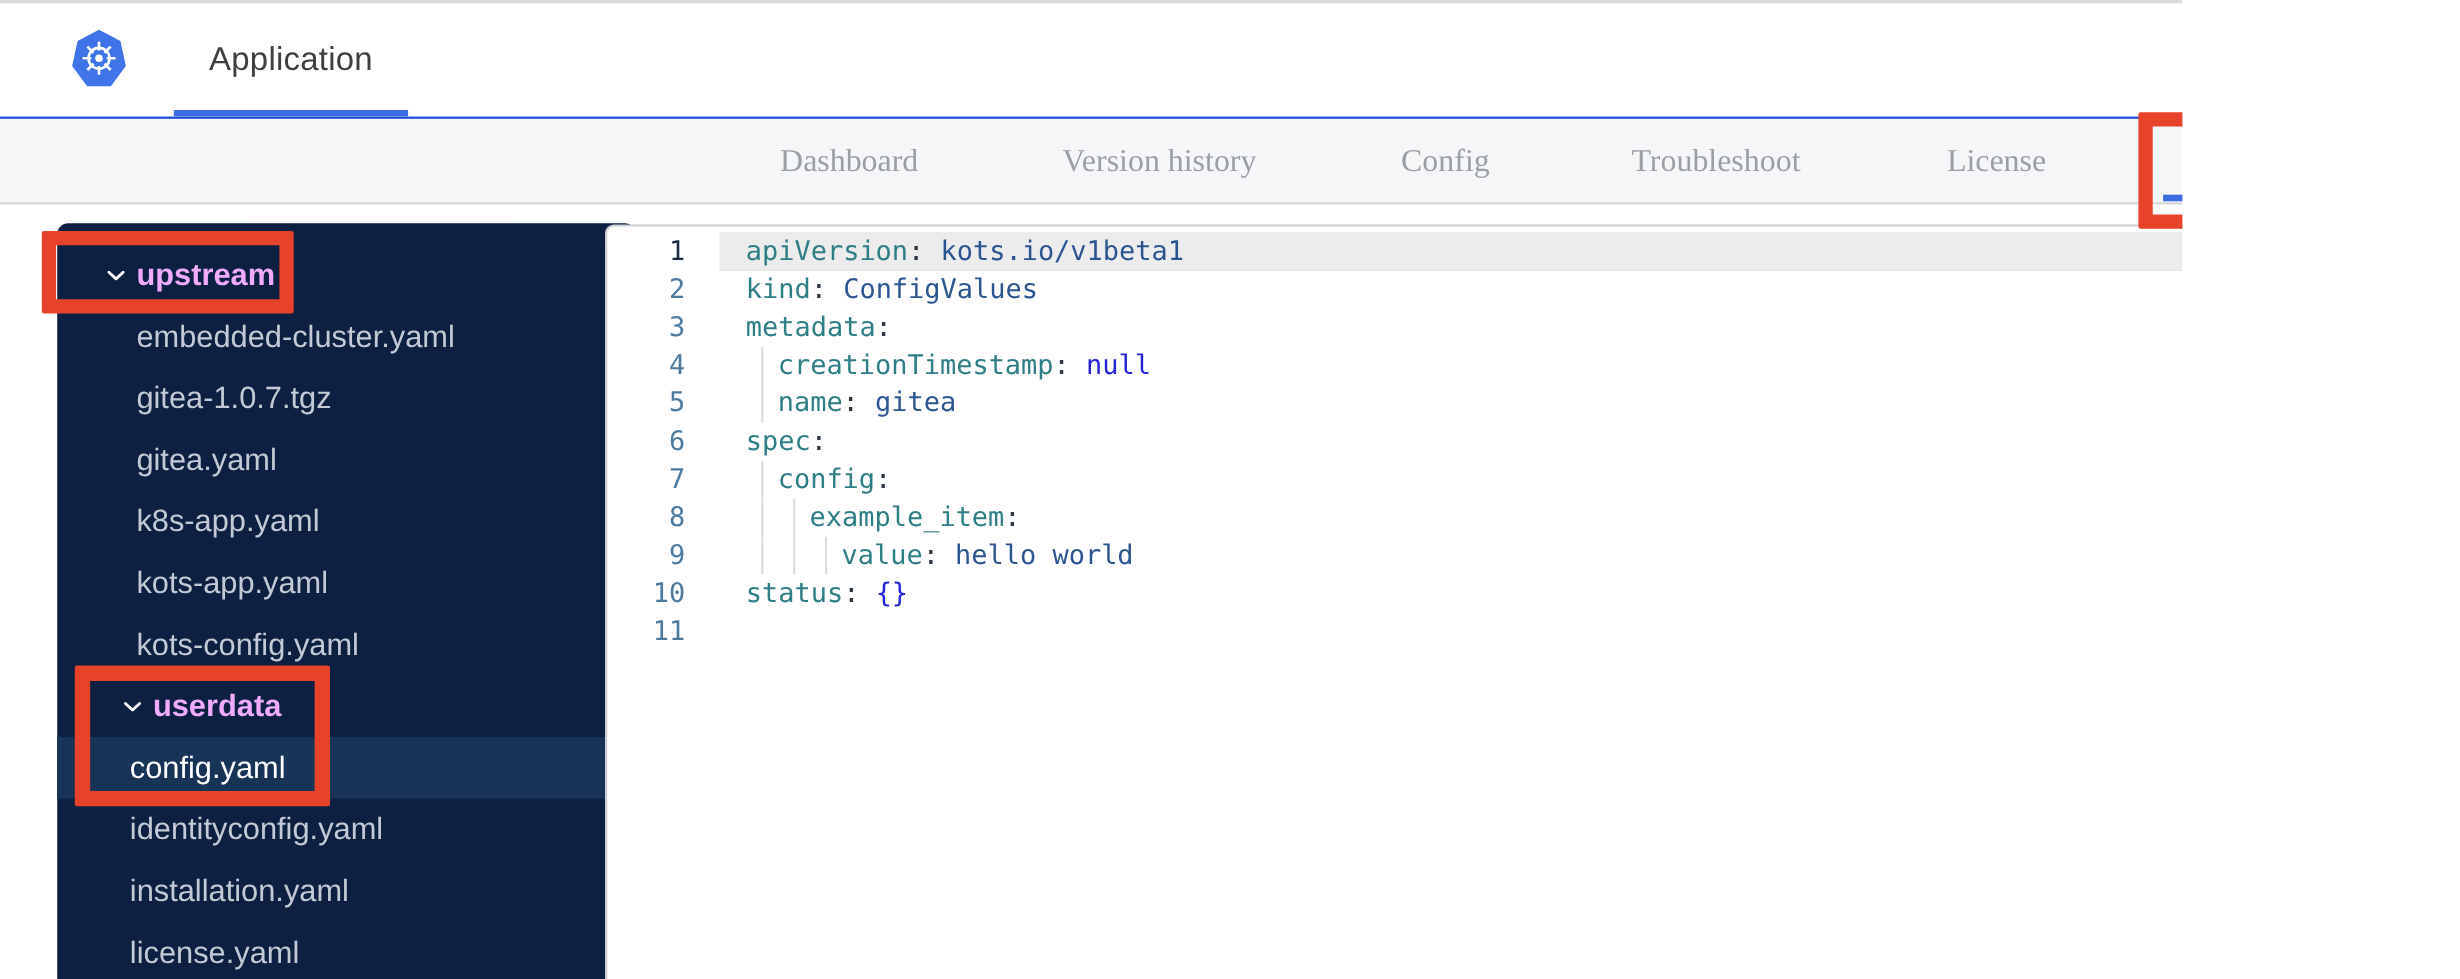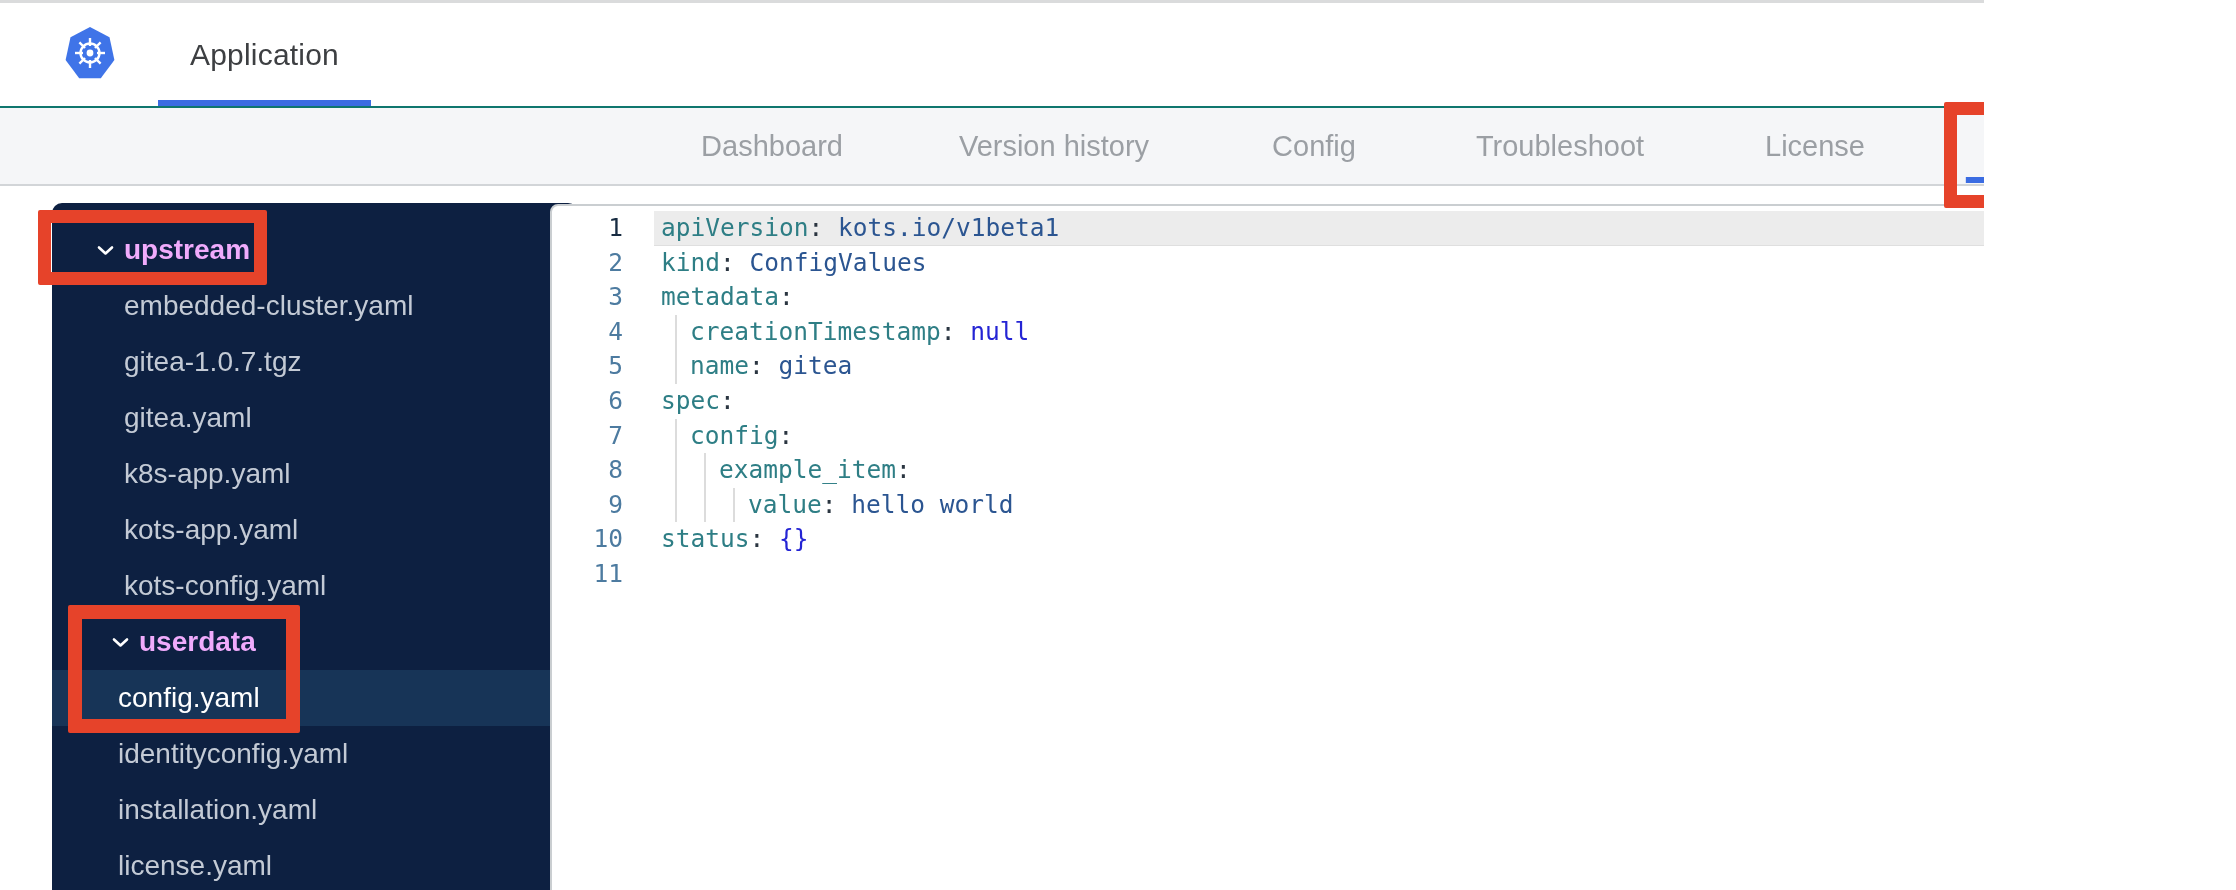--- a/index.html
+++ b/index.html
@@ -10,21 +10,21 @@
   .topbar { position:relative; height:103px; border-top:3px solid #dadbdc; background:#fff; }
   .k8s-logo { position:absolute; left:65px; top:24px; width:50px; height:55px; }
   .app-tabs { position:absolute; left:190px; top:0; height:100%; display:flex; gap:53px; }
   .app-tab { position:relative; display:flex; align-items:center; font-size:30px; color:#3d3f42;
              letter-spacing:.2px; cursor:pointer; }
   .app-tab.active::after { content:''; position:absolute; left:-32px; right:-32px; bottom:0;
              height:6px; background:#3b6ce2; }
 
   
   .subnav { position:relative; height:76px; background:#f5f6f8;
-            border-top:2px solid #0f766e; border-bottom:2px solid #d2d5d8; }
+            border-top:2px solid #1d4ed8; border-bottom:2px solid #d2d5d8;font-family:Liberation Serif, serif; }
   .subnav .tab { position:absolute; top:0; height:100%; display:flex; align-items:center;
                  transform:translateX(-50%); font-size:29px; color:#9b9fa4; cursor:pointer; }
   .subnav .tab.active { color:#4d5156; }
   .subnav .tab.active::after { content:''; position:absolute; left:50%; transform:translateX(-50%);
                  bottom:1px; width:162px; height:6px; background:#3b6ce2; }
   .subnav .t0 { left:772px; } .subnav .t1 { left:1054px; } .subnav .t2 { left:1314px;text-align:right; }
   .subnav .t3 { left:1560px; } .subnav .t4 { left:1815px; } .subnav .t5 { left:2047px; }
 
   
   .content { position:absolute; top:186px; left:0; right:0; bottom:0; background:#fff; overflow:hidden; }
@@ -41,21 +41,21 @@
   .row.lv1.folder { padding-left:36px; }
   .row.lv2.file   { padding-left:66px; }
   .row.selected { background:#173457; color:#ffffff; font-weight:normal; }
 
   
   .editor { position:absolute; left:550px; top:18px; width:1607px; height:760px; box-sizing:border-box;
             border:2px solid #caced1; border-radius:8px; background:#fff; padding-top:5px;
             font-family:"DejaVu Sans Mono", monospace; font-size:24.5px; overflow:hidden; }
   .cline { display:flex; height:34.6px; line-height:34.6px; white-space:pre; }
   .lnum  { flex:none; width:71px; text-align:right; color:#4d7ba0; }
-  .ctext { flex:1; margin-left:31px; padding-left:7px; }
+  .ctext { flex:1; margin-left:31px; padding-left:24px; }
   .cline.active .lnum  { color:#182c42; }
   .cline.active .ctext { background:#ececec; border-bottom:1px solid #dfdfdf; }
   .ind { display:inline-block; width:29px; height:34.6px; position:relative; vertical-align:top; }
   .ind::after { content:''; position:absolute; left:14px; top:0; bottom:0; width:2px; background:#dcdcdc; }
   .tk-key   { color:#2e7e85; }
   .tk-colon { color:#2a3540; }
   .tk-val   { color:#2b5591; }
   .tk-atom  { color:#2424d4; }
 
   

